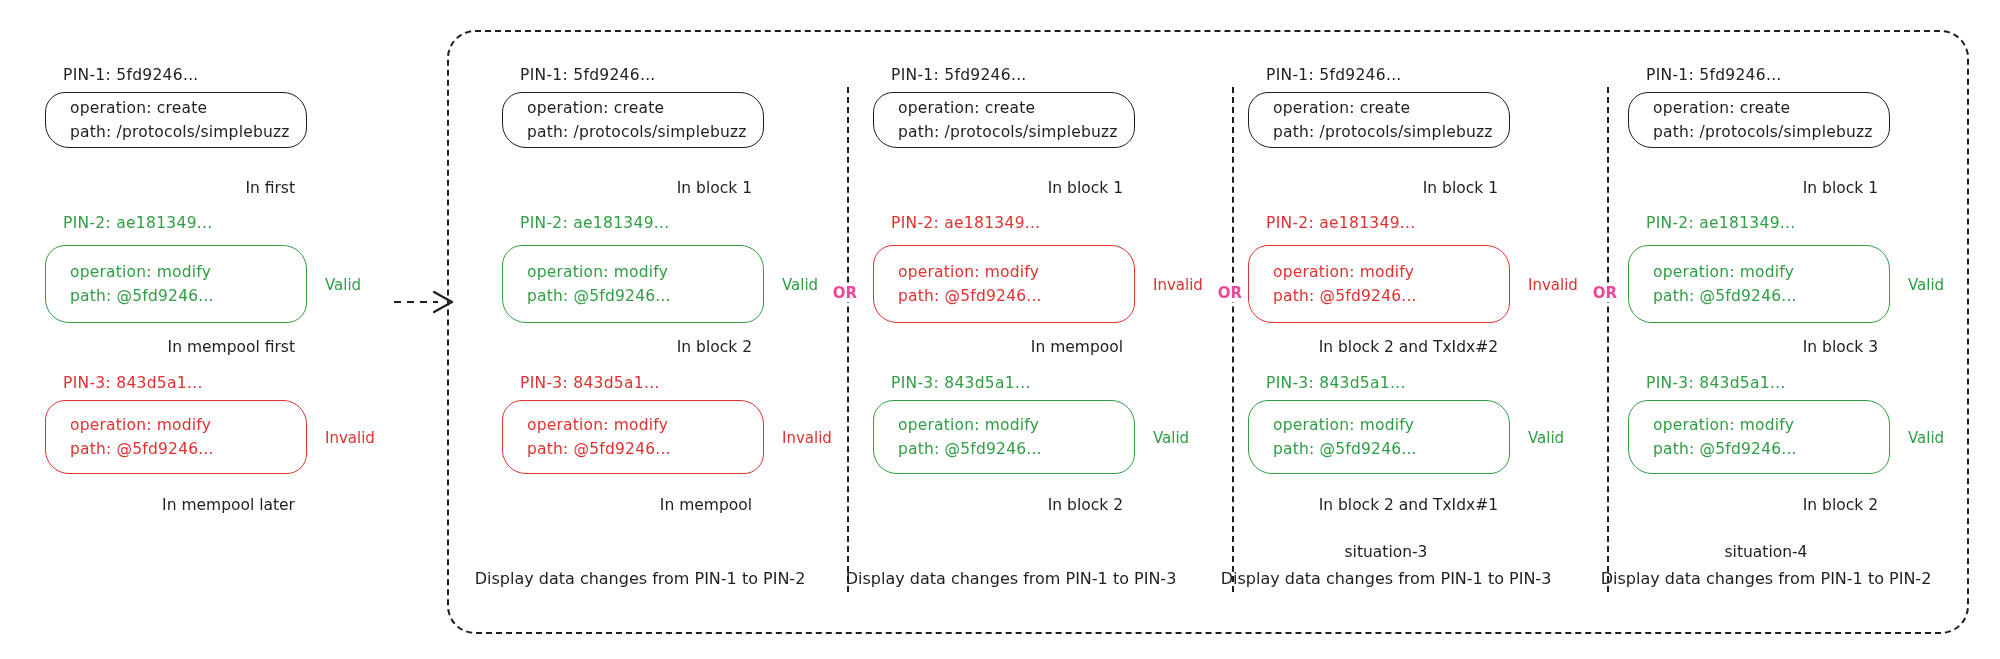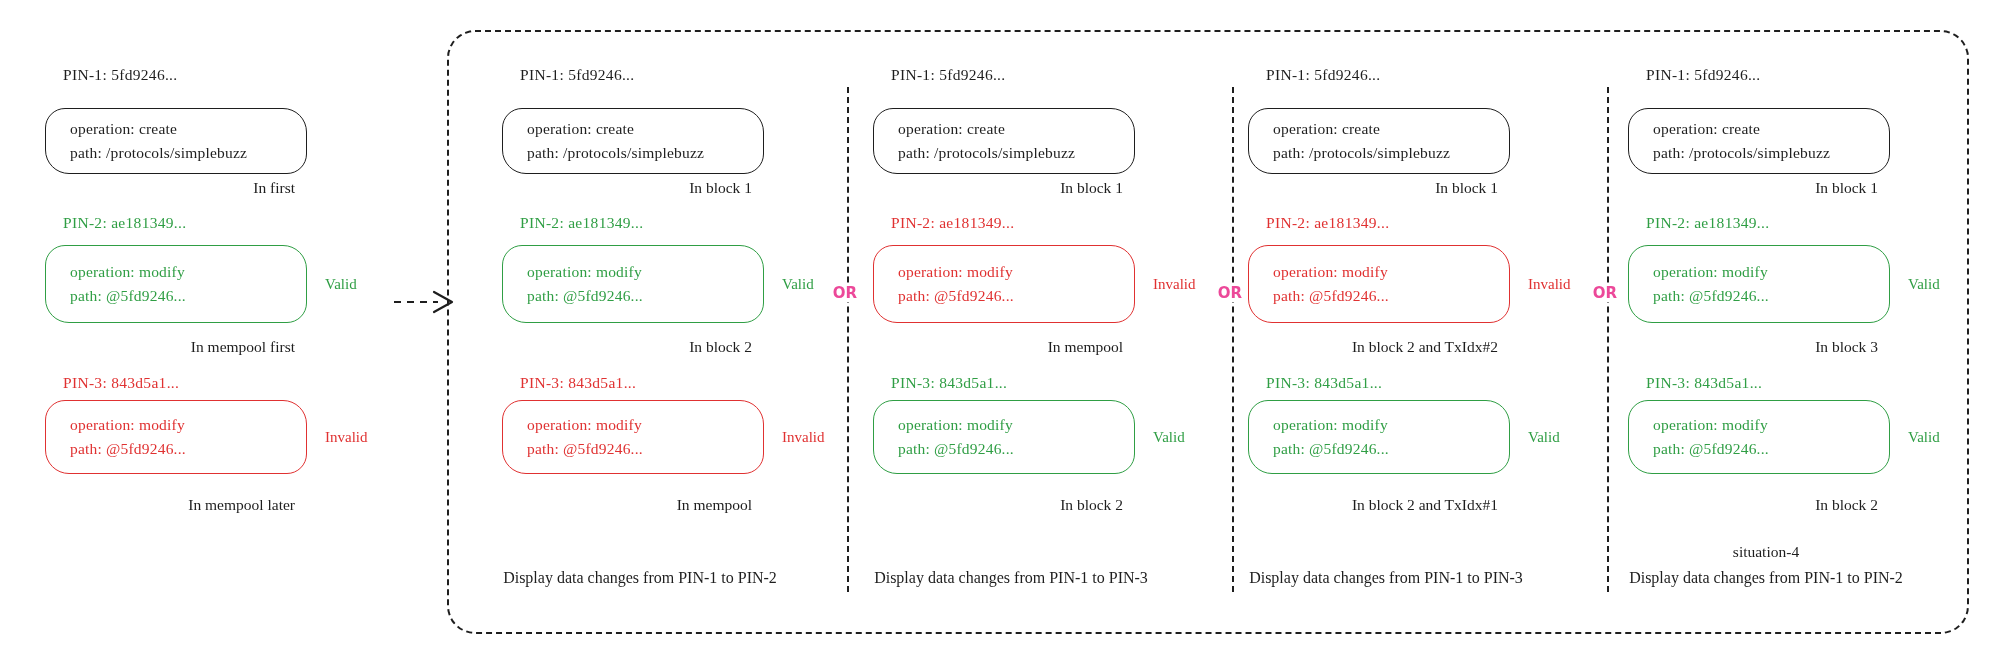--- a/index.html
+++ b/index.html
@@ -1,29 +1,29 @@
 <!DOCTYPE html>
 <html><head>
 <meta charset="utf-8">
 <style>
   html,body{margin:0;padding:0;background:#ffffff;}
   .canvas{
     position:relative;width:2000px;height:659px;background:#ffffff;
     font-family:"DejaVu Sans",sans-serif;color:#1e1e1e;overflow:hidden;
   }
-  .panel{position:absolute;top:62px;width:340px;height:580px;font-family:Liberation Serif, serif;}
+  .panel{position:absolute;top:62px;width:340px;height:580px;}
   .pin-label{position:absolute;left:30px;font-size:15.5px;letter-spacing:.3px;white-space:nowrap;}
   .lbl1{top:4px;} .lbl2{top:152px;} .lbl3{top:312px;}
   .opbox{
     position:absolute;left:12px;width:262px;box-sizing:border-box;
     border:1.8px solid #1e1e1e;border-radius:20px 24px 20px 24px;
     display:flex;flex-direction:column;justify-content:center;gap:6px;
     padding-left:24px;font-size:15.5px;letter-spacing:.2px;
   }
-  .box1{top:46px;height:66px;} .box2{top:183px;height:78px;} .box3{top:338px;height:74px;}
+  .box1{top:30px;height:56px;} .box2{top:183px;height:78px;} .box3{top:338px;height:74px;}
   .caption{position:absolute;left:12px;width:250px;text-align:right;font-size:15.5px;white-space:nowrap;}
   .cap1{top:117px;} .cap2{top:276px;} .cap3{top:434px;}
   .status{position:absolute;left:292px;font-size:15px;white-space:nowrap;}
   .st2{top:214px;} .st3{top:367px;}
   .sit-name{position:absolute;top:481px;left:0;width:300px;text-align:center;font-size:15.5px;}
   .panel-footer{position:absolute;top:507px;left:-45px;width:390px;text-align:center;font-size:16px;white-space:nowrap;}
   .intro-footer{position:absolute;top:482px;left:-18px;width:430px;text-align:center;font-size:16px;white-space:nowrap;}
   [data-color="ink"]{color:#1e1e1e;border-color:#1e1e1e;}
   [data-color="green"]{color:#2f9e44;border-color:#2f9e44;}
   [data-color="red"]{color:#e03131;border-color:#e03131;}
@@ -157,20 +157,21 @@
     <div class="caption cap2">In block 2 and TxIdx#2</div>
 
     <div class="pin-label lbl3" data-color="green">PIN-3: 843d5a1...</div>
     <div class="opbox box3" data-color="green">
       <div>operation: modify</div>
       <div>path: @5fd9246...</div>
     </div>
     <div class="status st3" data-color="green">Valid</div>
     <div class="caption cap3">In block 2 and TxIdx#1</div>
 
+    <div class="sit-name">situation-3</div>
     <div class="panel-footer">Display data changes from PIN-1 to PIN-3</div>
   </div>
 
   <div class="panel" style="left:1616px;">
     <div class="pin-label lbl1" data-color="ink">PIN-1: 5fd9246...</div>
     <div class="opbox box1" data-color="ink">
       <div>operation: create</div>
       <div>path: /protocols/simplebuzz</div>
     </div>
     <div class="caption cap1">In block 1</div>

